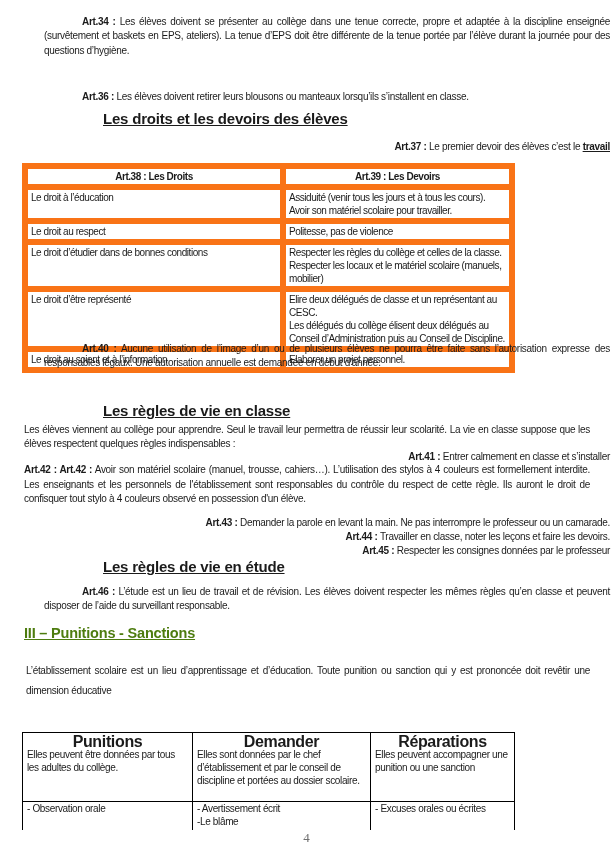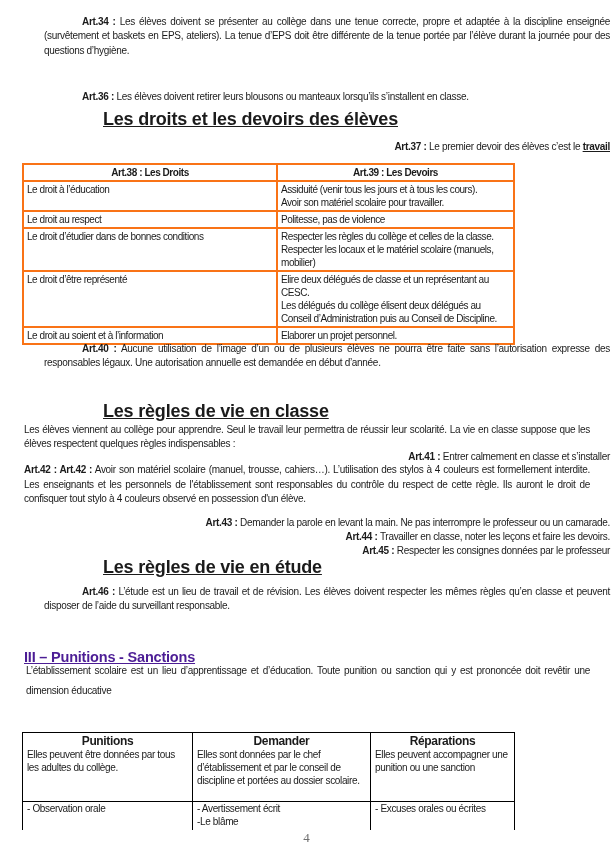--- a/index.html
+++ b/index.html
@@ -14,46 +14,46 @@
     overflow:hidden;
     margin:0 auto;
   }
   .blk{position:absolute;left:24px;width:566px;margin:0;text-align:right;}
   p.just{text-align:justify;}
   p.ind{text-indent:38px;margin-left:20px;}
   b{font-weight:bold;}
   .u{text-decoration:underline;}
   .subheading{
     position:absolute;left:103px;margin:0;
-    font-size:18px;font-weight:bold;letter-spacing:-0.2px;
+    font-size:15px;font-weight:bold;letter-spacing:-0.2px;
     text-decoration:underline;
   }
   .section-heading{
     position:absolute;left:24px;margin:0;
     font-size:14.5px;font-weight:bold;letter-spacing:-0.2px;
     text-decoration:underline;
   }
   table{border-collapse:collapse;position:absolute;left:22px;table-layout:fixed;}
   .t1{width:493px;top:163px;}
   .t1 td,.t1 th{
-    border:2px solid #f97316;
+    border:6px solid #f97316;
     font-size:10px;line-height:13px;letter-spacing:-0.45px;
     padding:1px 3px;vertical-align:top;text-align:left;font-weight:normal;
   }
   .t1 th{text-align:center;font-weight:bold;}
   .t1 .c1{width:246px;}
   .t2{width:493px;top:732px;}
   .t2 td{
     border:1px solid #000;
     font-size:10px;line-height:12.8px;letter-spacing:-0.35px;
     padding:1px 4px;vertical-align:top;text-align:left;
   }
   .t2 .c1{width:161px;}
   .t2 .c2{width:169px;}
-  .t2 .colhead{display:block;text-align:center;font-weight:bold;font-size:12px;line-height:15px;}
+  .t2 .colhead{display:block;text-align:center;font-weight:bold;font-size:16px;line-height:15px;}
   .t2 tr.items td{border-bottom:none;height:26px;overflow:hidden;}
   .t2 tr.head td{height:66px;}
   .preline{white-space:pre-line;}
   .page-number{
     position:absolute;left:0;top:831px;width:613px;
     text-align:center;font-family:"Liberation Serif",serif;
     font-size:13px;color:#6f6f6f;letter-spacing:0;
   }
 </style>
 </head>
@@ -115,21 +115,21 @@
   <p class="blk ind" style="top:516px;"><b>Art.43 :</b> <span>Demander la parole en levant la main. Ne pas interrompre le professeur ou un camarade.</span></p>
 
   <p class="blk ind" style="top:530px;"><b>Art.44 :</b> <span>Travailler en classe, noter les leçons et faire les devoirs.</span></p>
 
   <p class="blk ind" style="top:544px;"><b>Art.45 :</b> <span>Respecter les consignes données par le professeur</span></p>
 
   <h3 class="subheading" style="top:560px;">Les règles de vie en étude</h3>
 
   <p class="blk just ind" style="top:585px;"><b>Art.46 :</b> <span>L’étude est un lieu de travail et de révision. Les élèves doivent respecter les mêmes règles qu’en classe et peuvent disposer de l’aide du surveillant responsable.</span></p>
 
-  <h2 class="section-heading" style="top:626px;color:#4c1d95;margin-top:24px;">III – Punitions - Sanctions</h2>
+  <h2 class="section-heading" style="top:626px;color:#4d7c0f;">III – Punitions - Sanctions</h2>
 
   <p class="blk just" style="top:661px;line-height:20px;padding-left:2px;width:564px;">L’établissement scolaire est un lieu d’apprentissage et d’éducation. Toute punition ou sanction qui y est prononcée doit revêtir une dimension éducative</p>
 
 
   <table class="t2">
     <tbody>
         <tr class="head">
       <td class="c1"><span class="colhead">Punitions</span><span>Elles peuvent être données par tous les adultes du collège.</span></td>
       <td class="c2"><span class="colhead">Demander</span><span>Elles sont données par le chef d’établissement et par le conseil de discipline et portées au dossier scolaire.</span></td>
       <td><span class="colhead">Réparations</span><span>Elles peuvent accompagner une punition ou une sanction</span></td>

